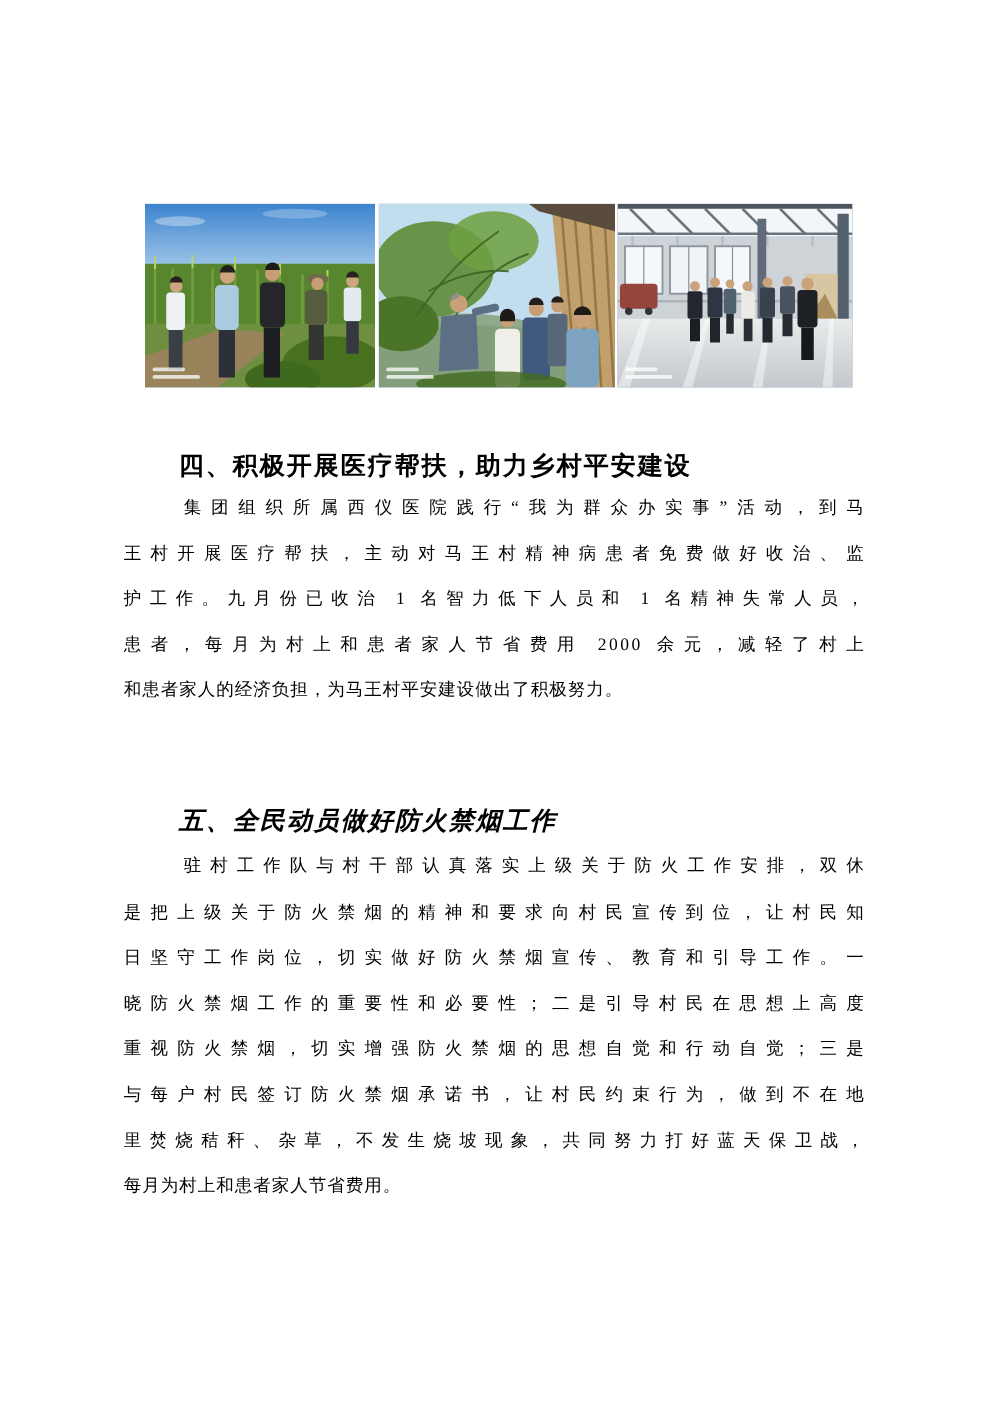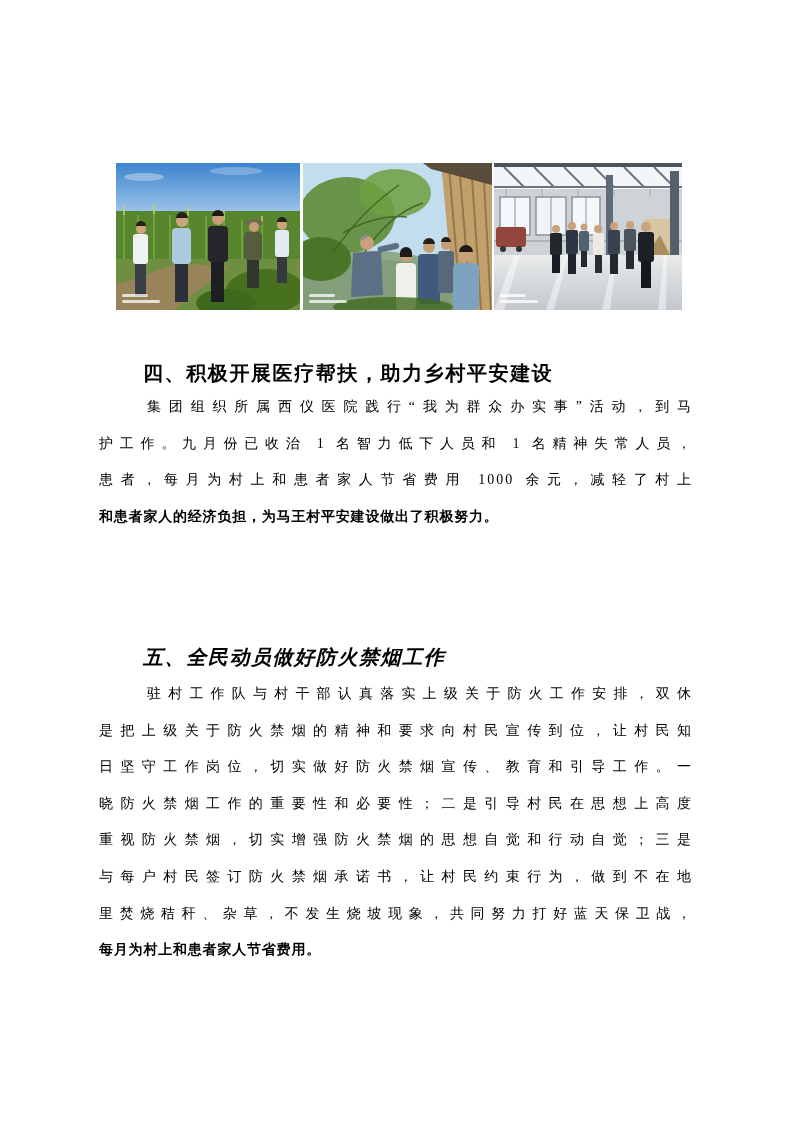--- a/index.html
+++ b/index.html
@@ -29,21 +29,21 @@
   .para{position:absolute;left:99px;width:594px;}
   .para-1{top:376px;}
   .para-2{top:663px;}
   .line{
     height:36.6px;line-height:36.6px;font-size:14px;
     letter-spacing:2px;color:#000000;
     text-align:justify;text-align-last:justify;
     overflow:hidden;white-space:nowrap;
   }
   .line.ind{padding-left:48px;}
-  .line.last{text-align:left;text-align-last:left;letter-spacing:0.8px;font-weight:bold;}
+  .line.last{text-align:left;text-align-last:left;letter-spacing:0.8px;}
   
   .wm{position:absolute;left:6px;bottom:7px;pointer-events:none;}
   .wm .bar{background:rgba(255,255,255,.75);border-radius:2px;height:3px;margin-top:3px;}
   .wm .bar.b1{width:26px;}
   .wm .bar.b2{width:38px;}
 </style>
 </head>
 <body>
 
 <div class="page">
@@ -251,22 +251,23 @@
       <div class="wm">
         <div class="bar b1"></div>
           <div class="bar b2"></div>
       </div>
     </figure>
   </div>
 
   <h2 class="heading h-sec4">四、积极开展医疗帮扶，助力乡村平安建设</h2>
   <div class="para para-1">
     <div class="line ind">集团组织所属西仪医院践行“我为群众办实事”活动，到马</div>
+    <div class="line">王村开展医疗帮扶，主动对马王村精神病患者免费做好收治、监</div>
     <div class="line">护工作。九月份已收治 1 名智力低下人员和 1 名精神失常人员，</div>
-    <div class="line">患者，每月为村上和患者家人节省费用 1000 余元，减轻了村上</div>
+    <div class="line">患者，每月为村上和患者家人节省费用 2000 余元，减轻了村上</div>
     <div class="line last">和患者家人的经济负担，为马王村平安建设做出了积极努力。</div>
   </div>
 
   <h2 class="heading h-sec5">五、全民动员做好防火禁烟工作</h2>
   <div class="para para-2">
     <div class="line ind">驻村工作队与村干部认真落实上级关于防火工作安排，双休</div>
     <div class="line">是把上级关于防火禁烟的精神和要求向村民宣传到位，让村民知</div>
     <div class="line">日坚守工作岗位，切实做好防火禁烟宣传、教育和引导工作。一</div>
     <div class="line">晓防火禁烟工作的重要性和必要性；二是引导村民在思想上高度</div>
     <div class="line">重视防火禁烟，切实增强防火禁烟的思想自觉和行动自觉；三是</div>

